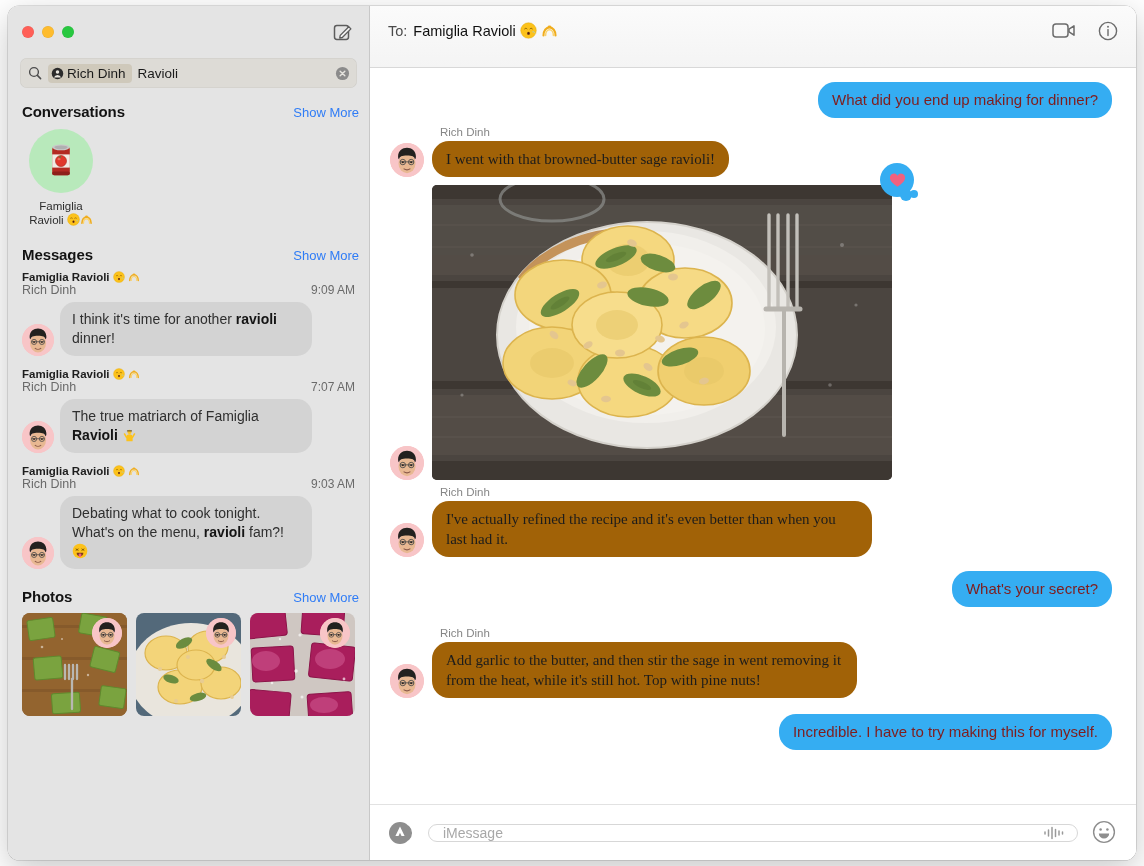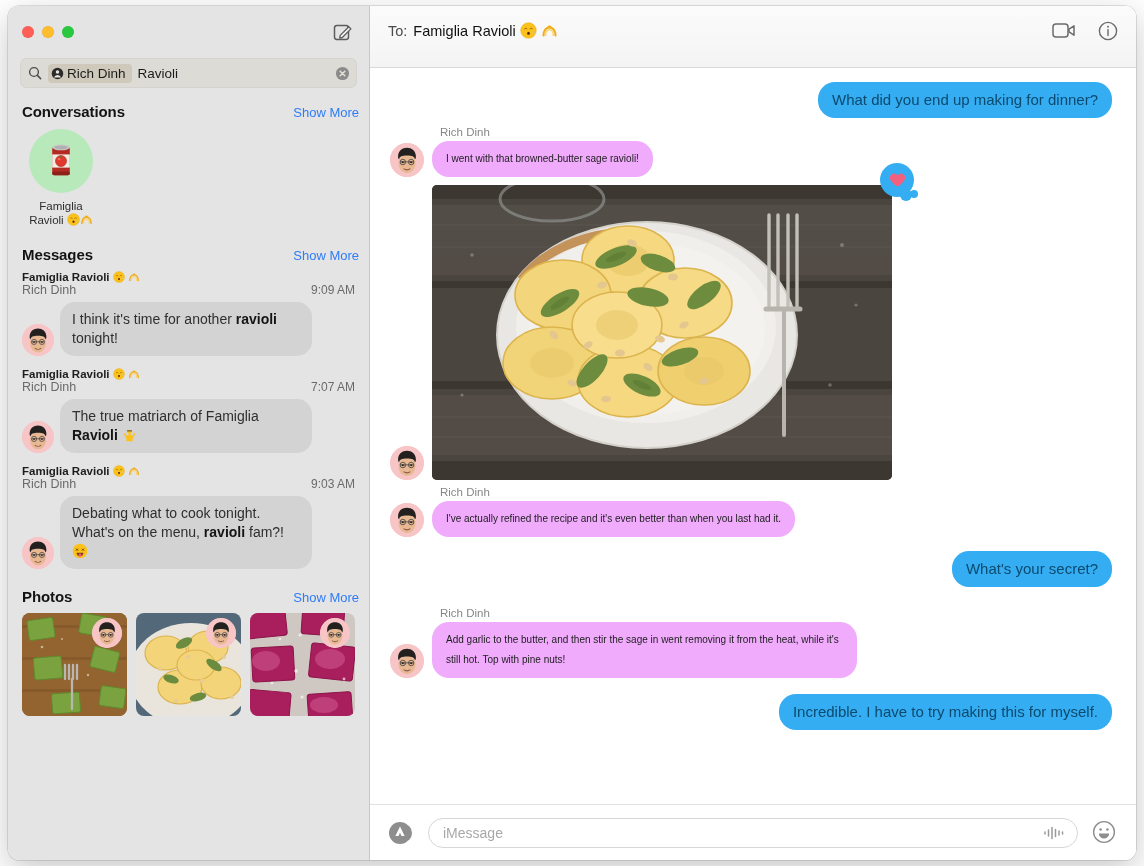--- a/index.html
+++ b/index.html
@@ -148,44 +148,44 @@
   .thread {
     flex: 1; overflow: hidden;
     padding: 14px 20px 6px 20px;
     display: flex; flex-direction: column; gap: 2px;
     position: relative;
   }
   .row { display: flex; width: 100%; margin-bottom: 2px; }
   .row.out { justify-content: flex-end; }
 
   .bubble-out {
-    background: #35adf2; color: #0c4a6e;
+    background: #35adf2; color: #7f1d1d;
     border-radius: 17px; padding: 8px 14px;
     font-size: 15px; line-height: 20px;
     max-width: 560px; position: relative;
     margin-right: 4px;
   }
   .bubble-out::after {
     content:""; position:absolute; right:-4px; bottom:0;
     width: 14px; height: 17px; background: #35adf2;
     border-bottom-left-radius: 16px; z-index:-1;
   }
   .in-group { display: flex; flex-direction: column; }
   .sender-name { font-size: 11.5px; color: #868686; margin: 4px 0 3px 50px; }
   .in-line { display: flex; align-items: flex-end; gap: 8px; }
   .avatar-lg {
     width: 34px; height: 34px; border-radius: 50%;
     background: #f7c3c5; flex: 0 0 34px; overflow: hidden;
     display: flex; align-items: flex-end; justify-content: center;
   }
   .bubble-in {
-    background: #f0abfc; color: #1c1c1c;
+    background: #a16207; color: #1c1c1c;
     border-radius: 17px; padding: 8px 14px;
-    font-size: 10px; line-height: 20px;
-    max-width: 440px; position: relative;
+    font-size: 15px; line-height: 20px;
+    max-width: 440px; position: relative; font-family: Liberation Serif, serif;
   }
   .bubble-in::after {
     content:""; position:absolute; left:-4px; bottom:0;
     width: 14px; height: 17px; background: #ececec;
     border-bottom-right-radius: 16px; z-index:-1;
   }
 
   
   .photo-msg-line { display:flex; align-items:flex-end; gap: 8px; margin-top: 6px; }
   .photo-msg {
@@ -210,21 +210,21 @@
   
   .composer {
     flex: 0 0 56px; height: 56px;
     border-top: .5px solid #e2e2e2;
     display: flex; align-items: center;
     padding: 0 18px; gap: 14px;
     background: #fff;
   }
   .apps-btn { width: 26px; height: 26px; flex: 0 0 26px; cursor: pointer; display:flex; }
   .input-pill {
-    flex: 1; height: 30px; border-radius: 15px;
+    flex: 1; height: 18px; border-radius: 15px;
     border: 1px solid #d7d7d7;
     display: flex; align-items: center;
     padding: 0 12px 0 14px;
   }
   .placeholder { font-size: 14px; color: #a8a8a8; flex: 1; }
   .wave-btn { cursor: pointer; display:flex; }
   .emoji-btn { width: 26px; height: 26px; flex: 0 0 26px; cursor:pointer; display:flex; }
 </style>
 </head>
 <body>
@@ -378,21 +378,21 @@
         <div class="msg-meta-row">
           <span class="msg-sender">Rich Dinh</span>
           <span class="msg-time">9:09 AM</span>
         </div>
         <div class="msg-bubble-row">
           <span class="mini-avatar">
               <svg width="32" height="32" viewBox="0 0 40 40">
                 <use href="#memoji"></use>
               </svg>
             </span>
-          <div class="mini-bubble"><span>I think it's time for another </span><b>ravioli</b><span> tonight!</span></div>
+          <div class="mini-bubble"><span>I think it's time for another </span><b>ravioli</b><span> dinner!</span></div>
         </div>
       </div>
 
       <div class="msg-result">
         <div class="msg-meta-line1">
           <span>Famiglia Ravioli</span>
           <svg width="12" height="12" viewBox="0 0 24 24">
               <use href="#emoji-shush"></use>
             </svg>
             <svg width="12" height="12" viewBox="0 0 24 24">

